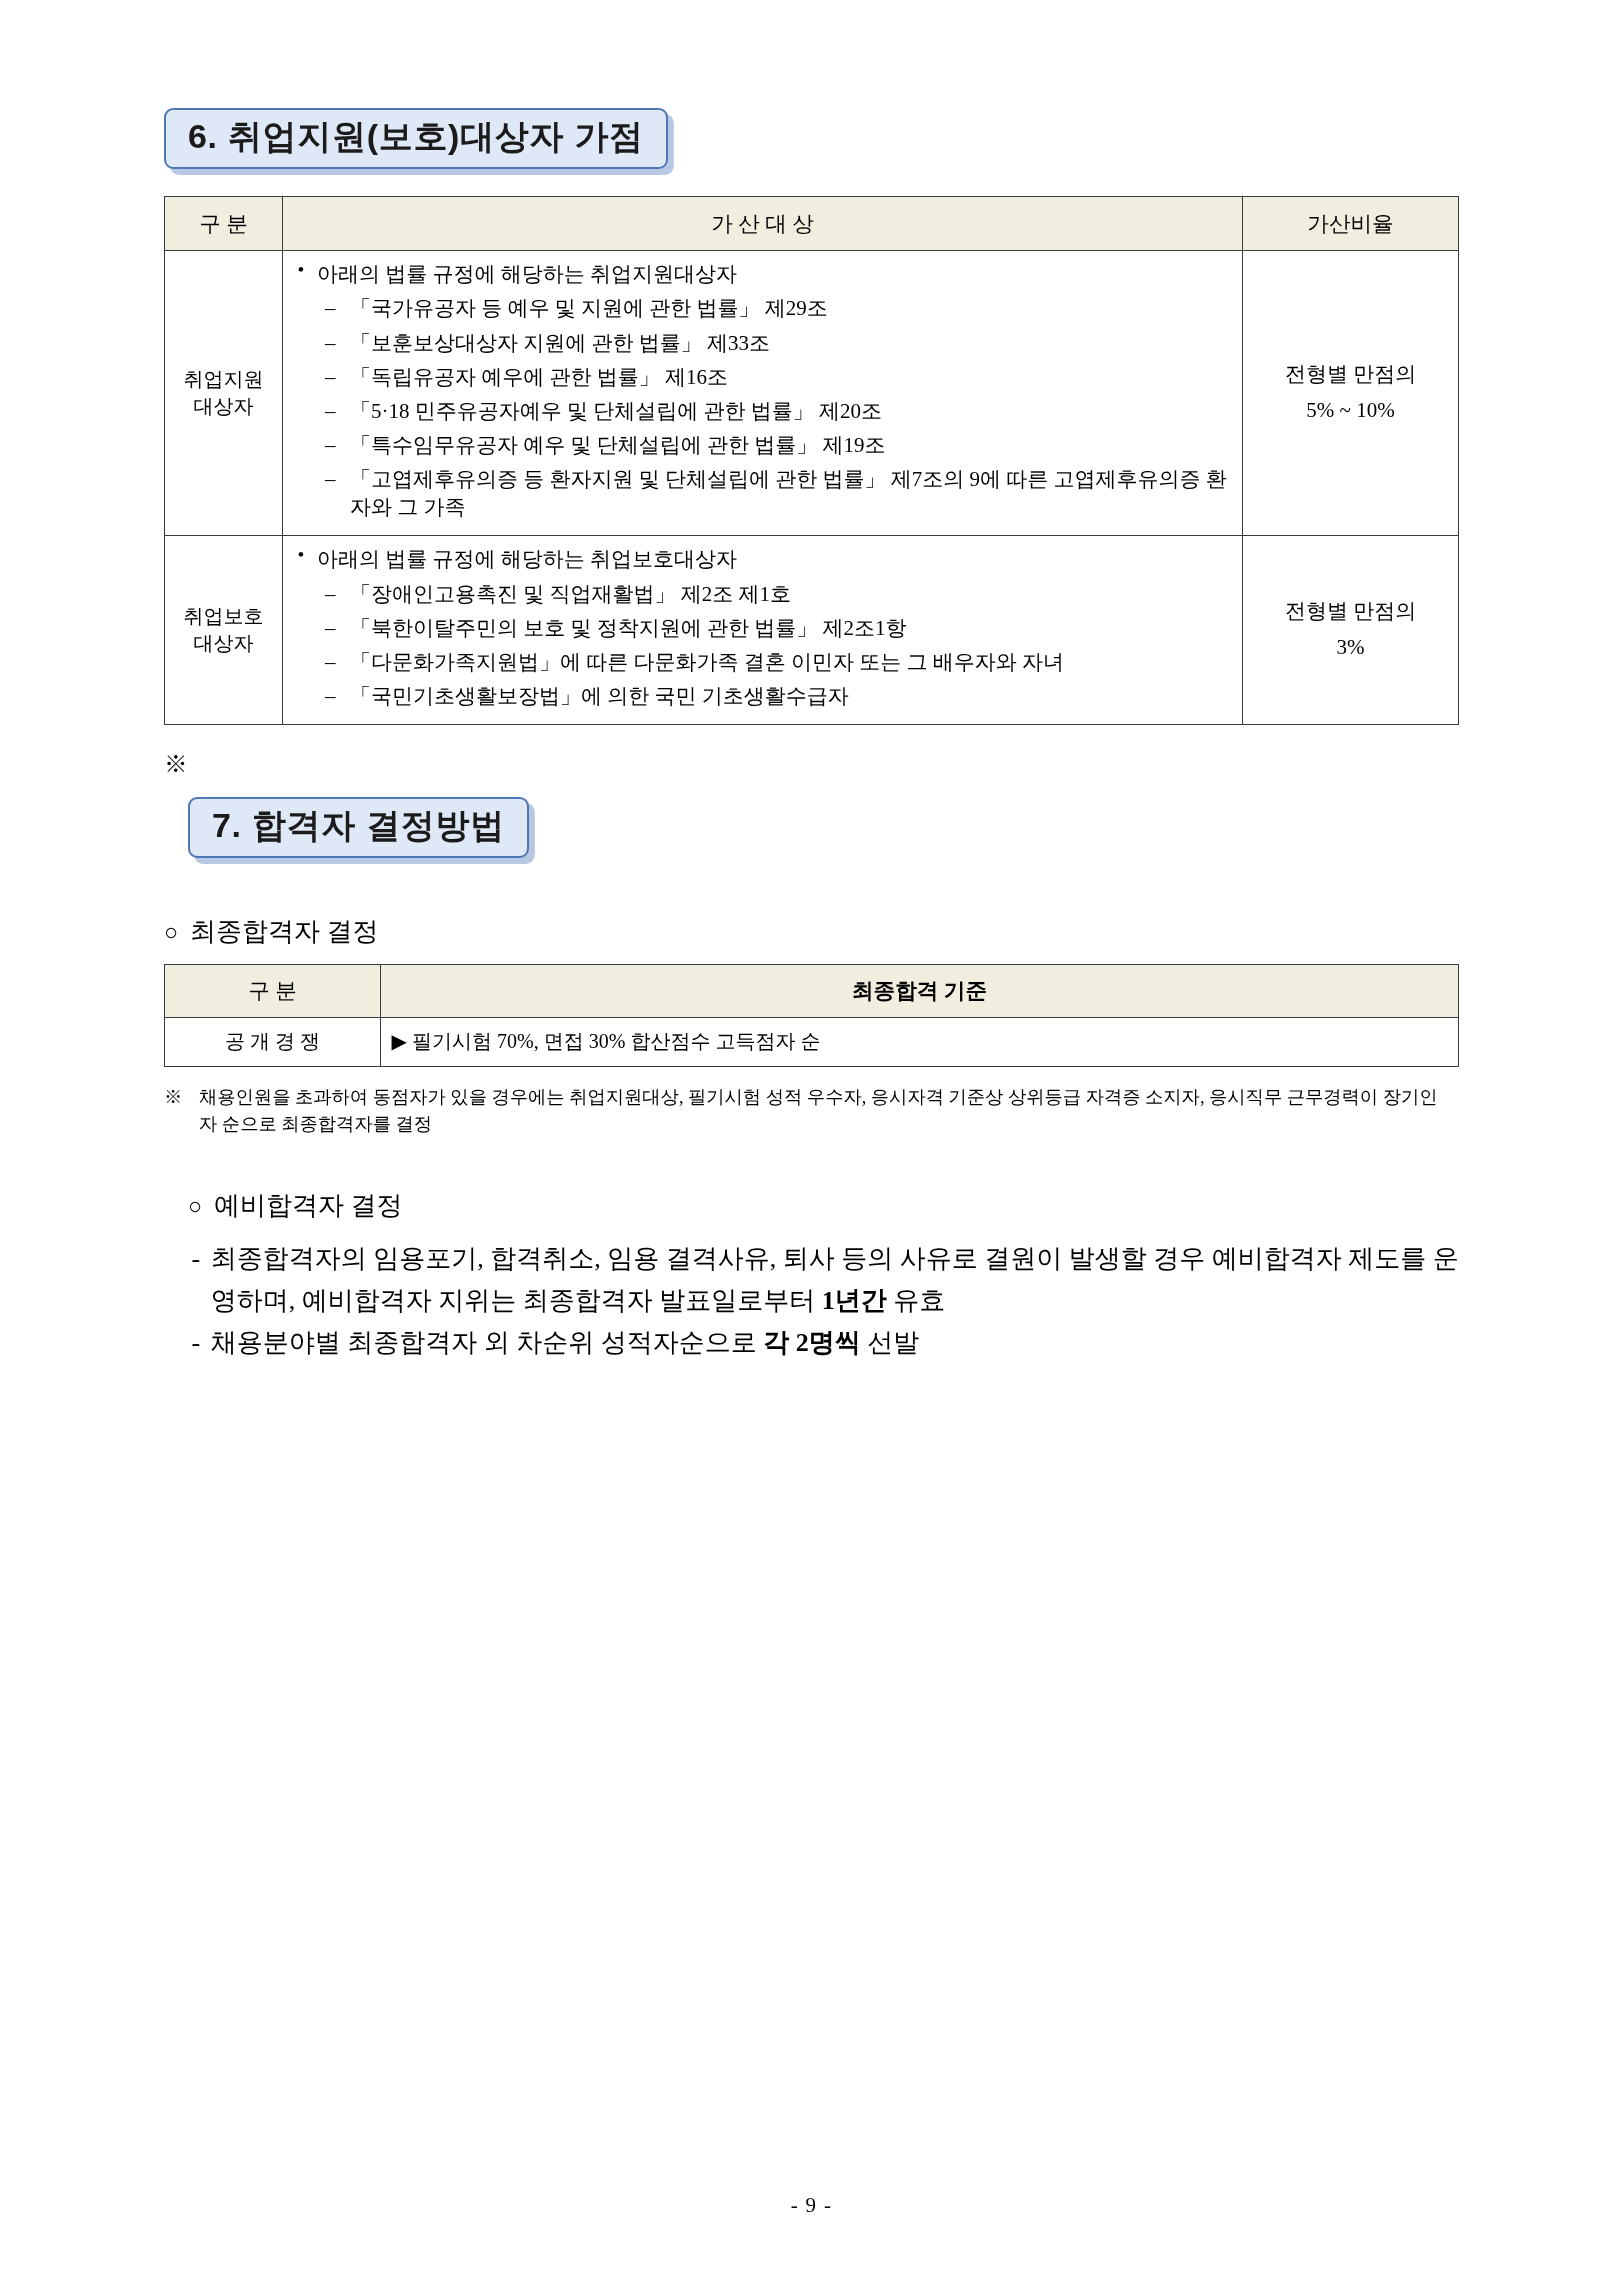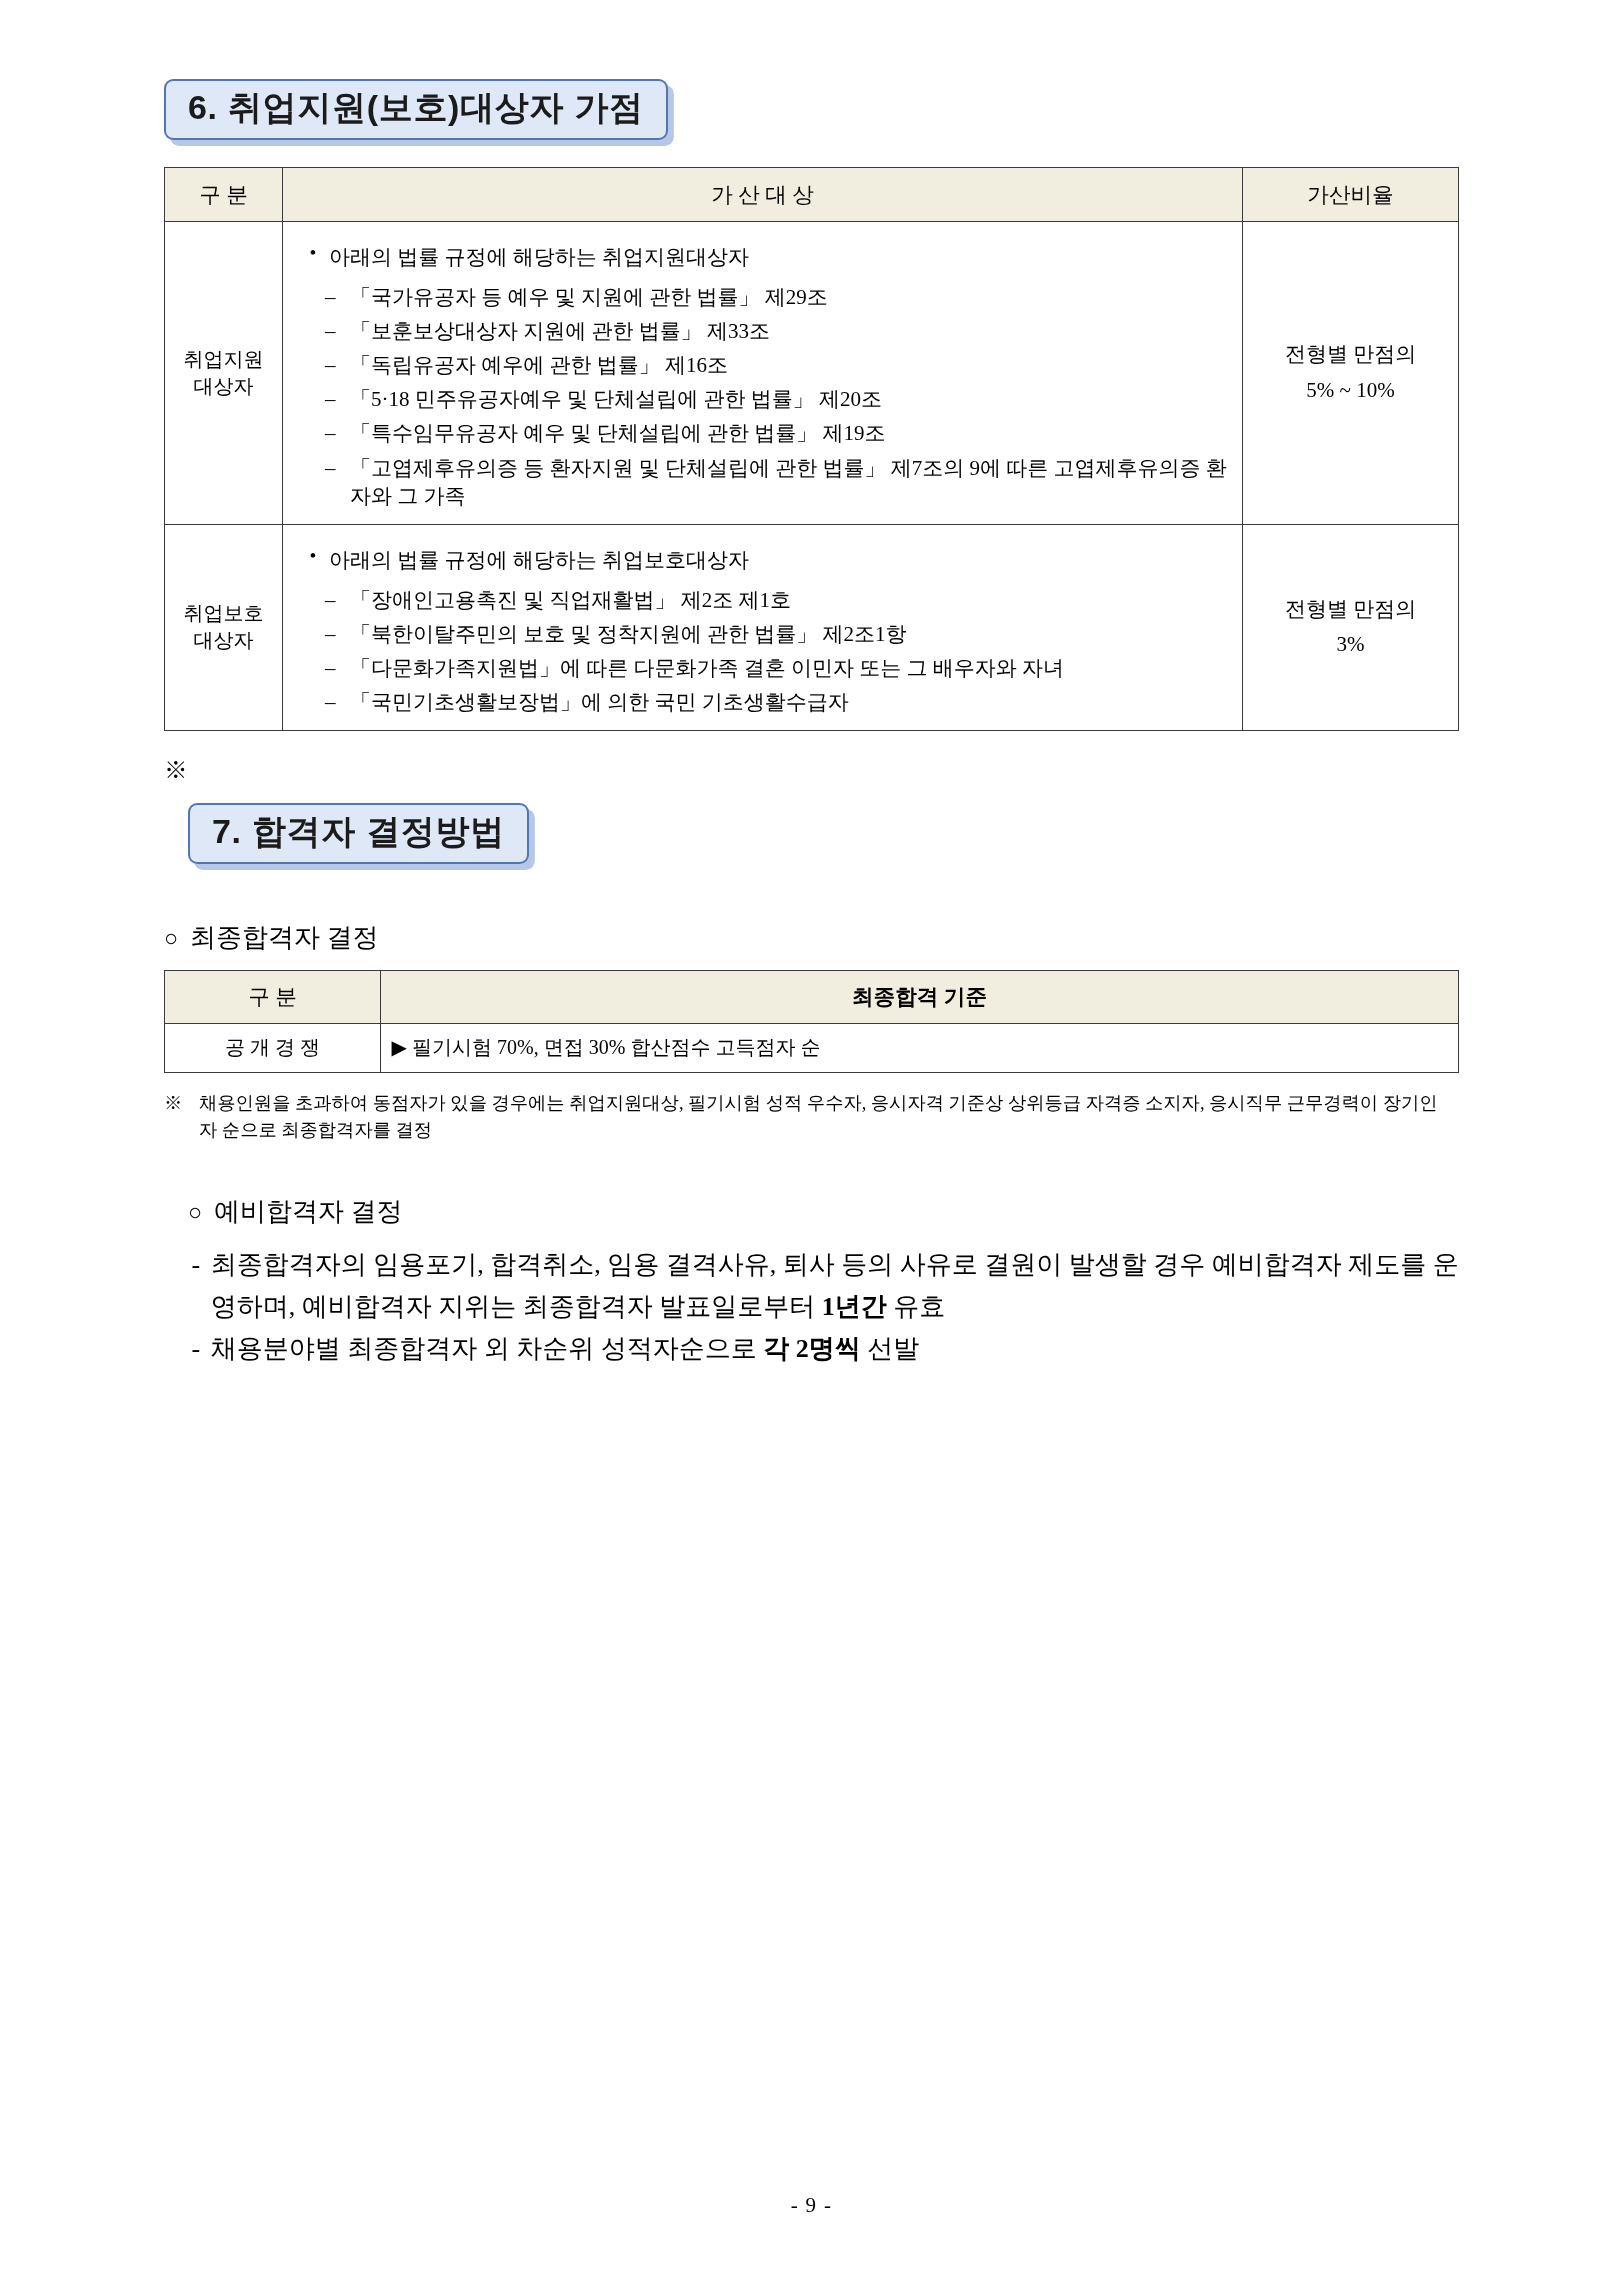--- a/index.html
+++ b/index.html
@@ -12,21 +12,21 @@
     height: 2295px;
     font-family: "Liberation Serif", "DejaVu Serif", serif;
     color: #000000;
     position: relative;
   }
   .page {
     position: relative;
     width: 1623px;
     height: 2295px;
     box-sizing: border-box;
-    padding: 79px 164px 0 164px;
+    padding: 108px 164px 0 164px;
   }
 
   
   .section-heading {
     position: relative;
     display: inline-block;
     margin: 0 0 27.5px 0;
   }
   .section-heading .banner {
     position: relative;
@@ -62,21 +62,21 @@
     text-align: center;
     font-size: 21.6px;
     padding: 11.8px 6.5px;
   }
   .cell-center {
     text-align: center;
   }
 
   ul.bullet-list {
     list-style: none;
-    margin: 12px;
+    margin: 0;
     padding: 0;
   }
   ul.bullet-list > li.lead {
     position: relative;
     padding-left: 23.6px;
     margin-bottom: 6.5px;
     font-size: 21px;
   }
   ul.bullet-list > li.lead::before {
     content: "•";

